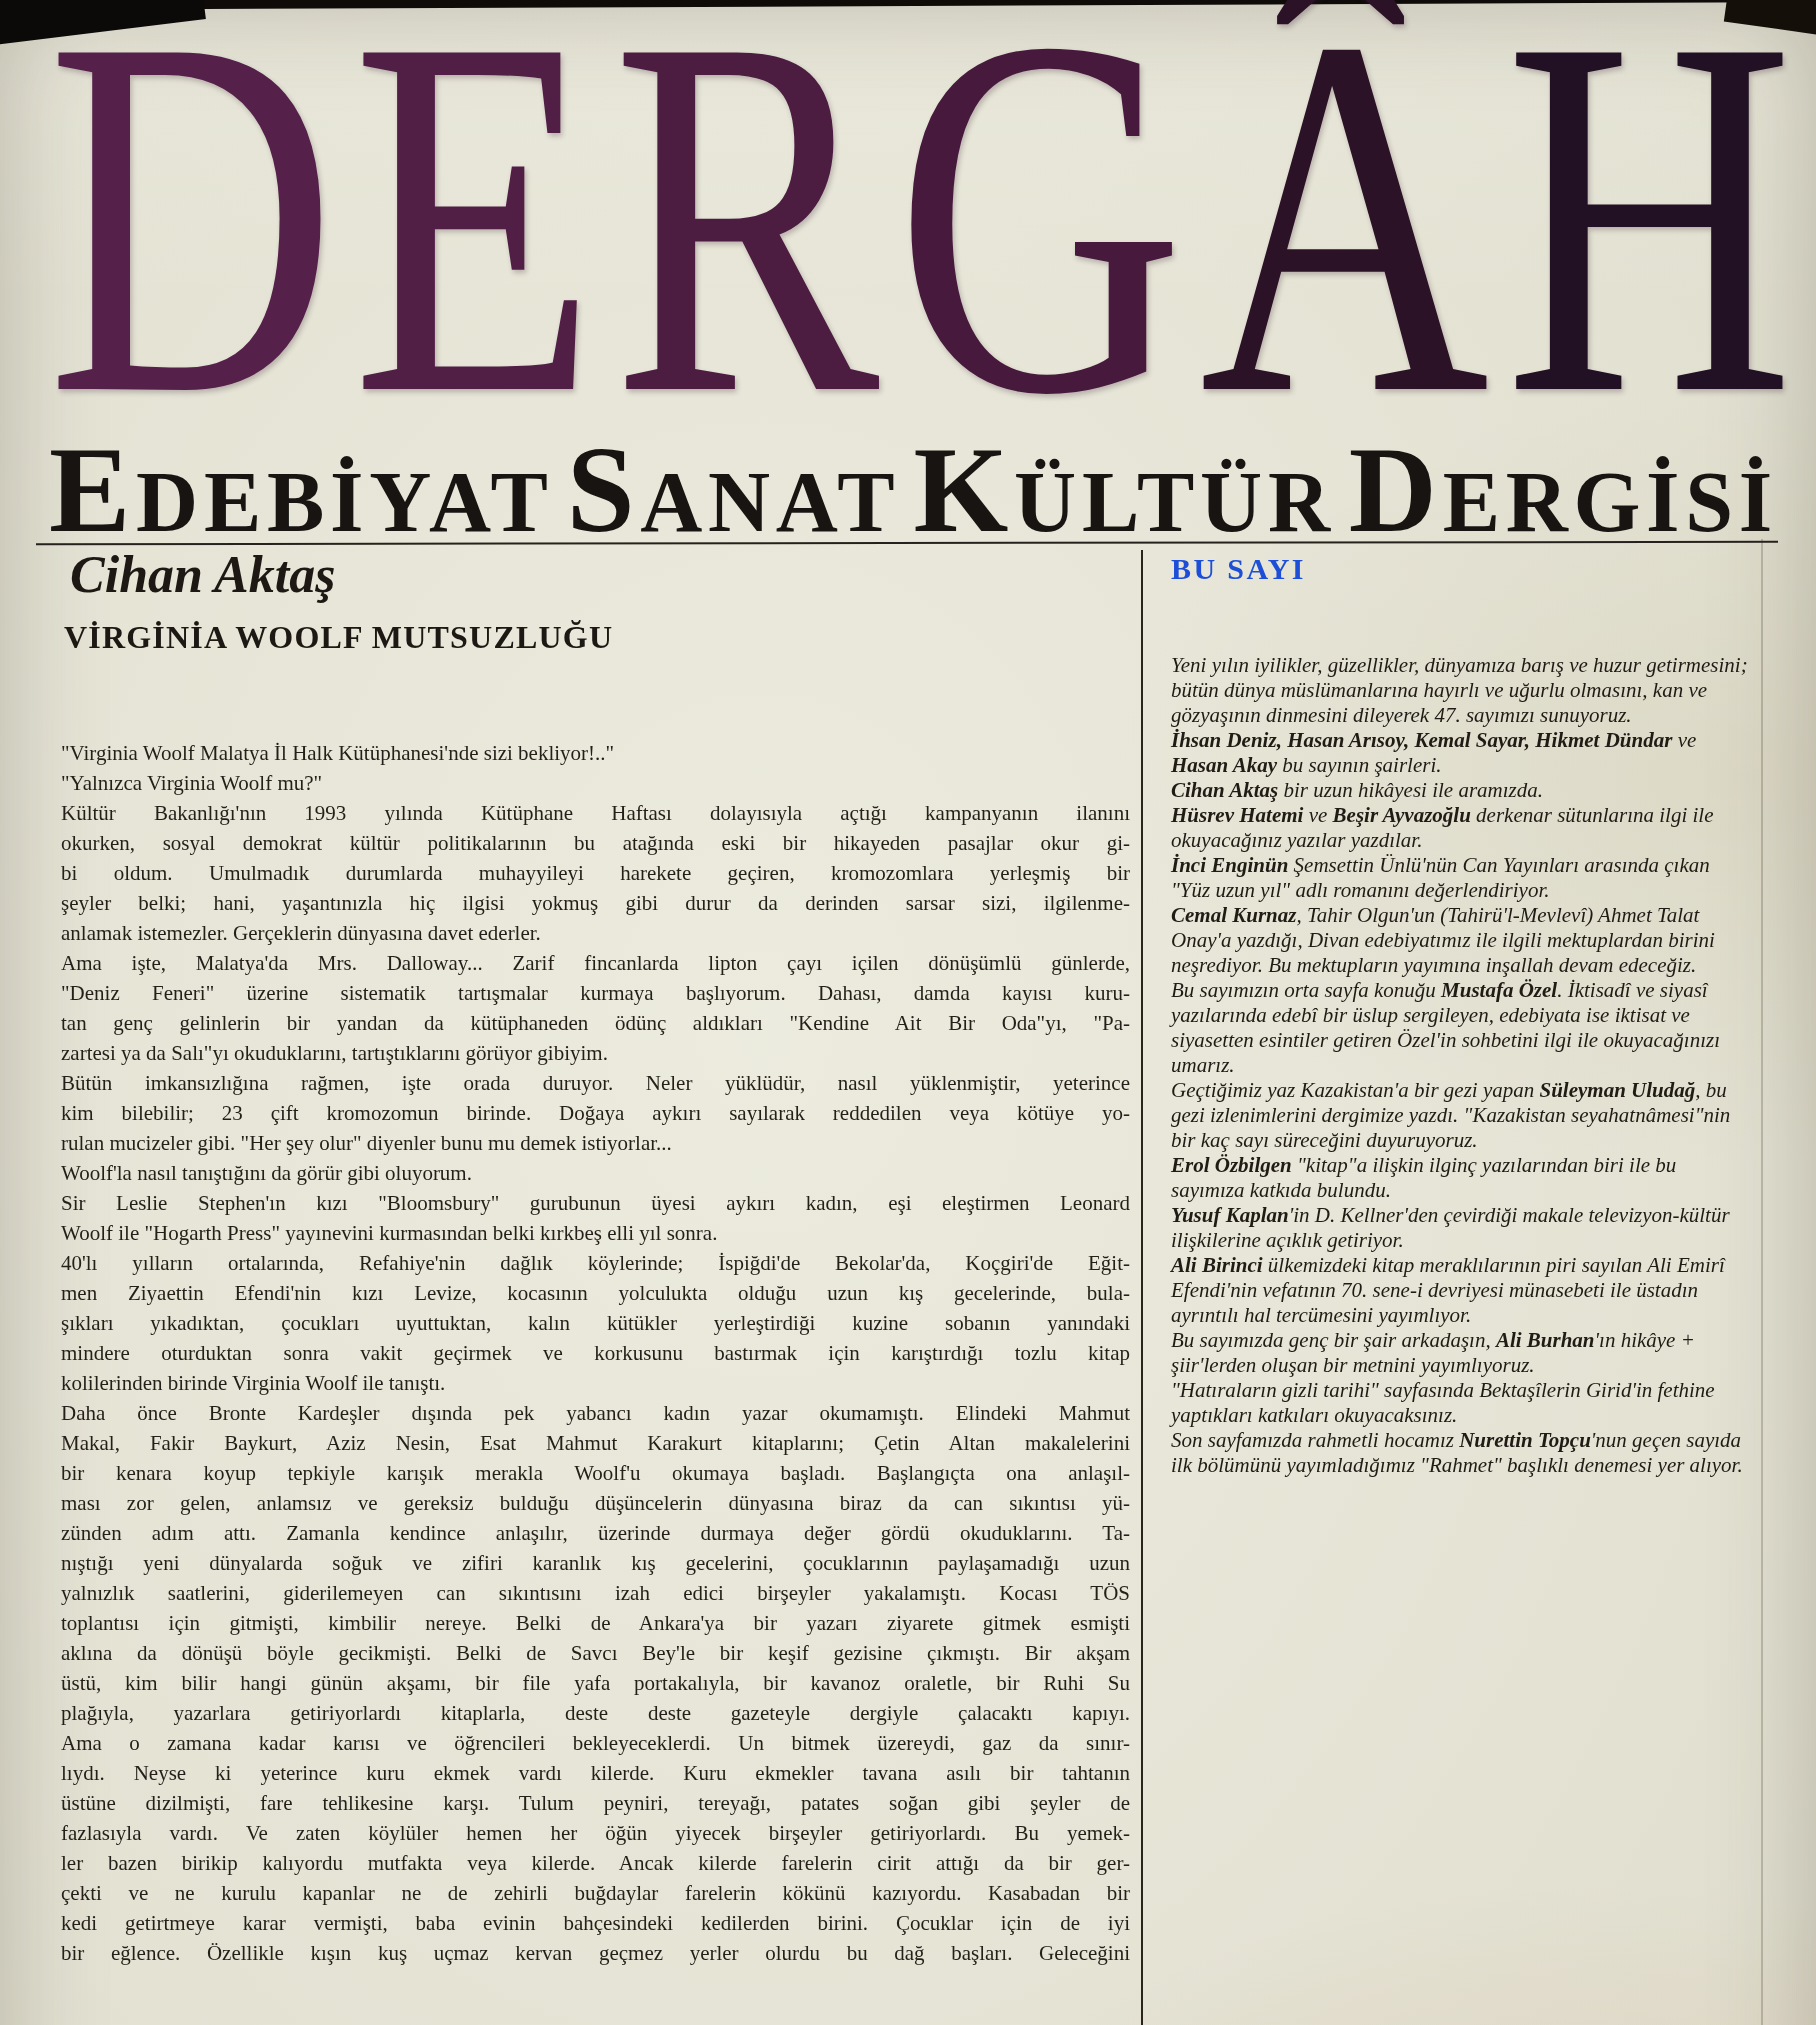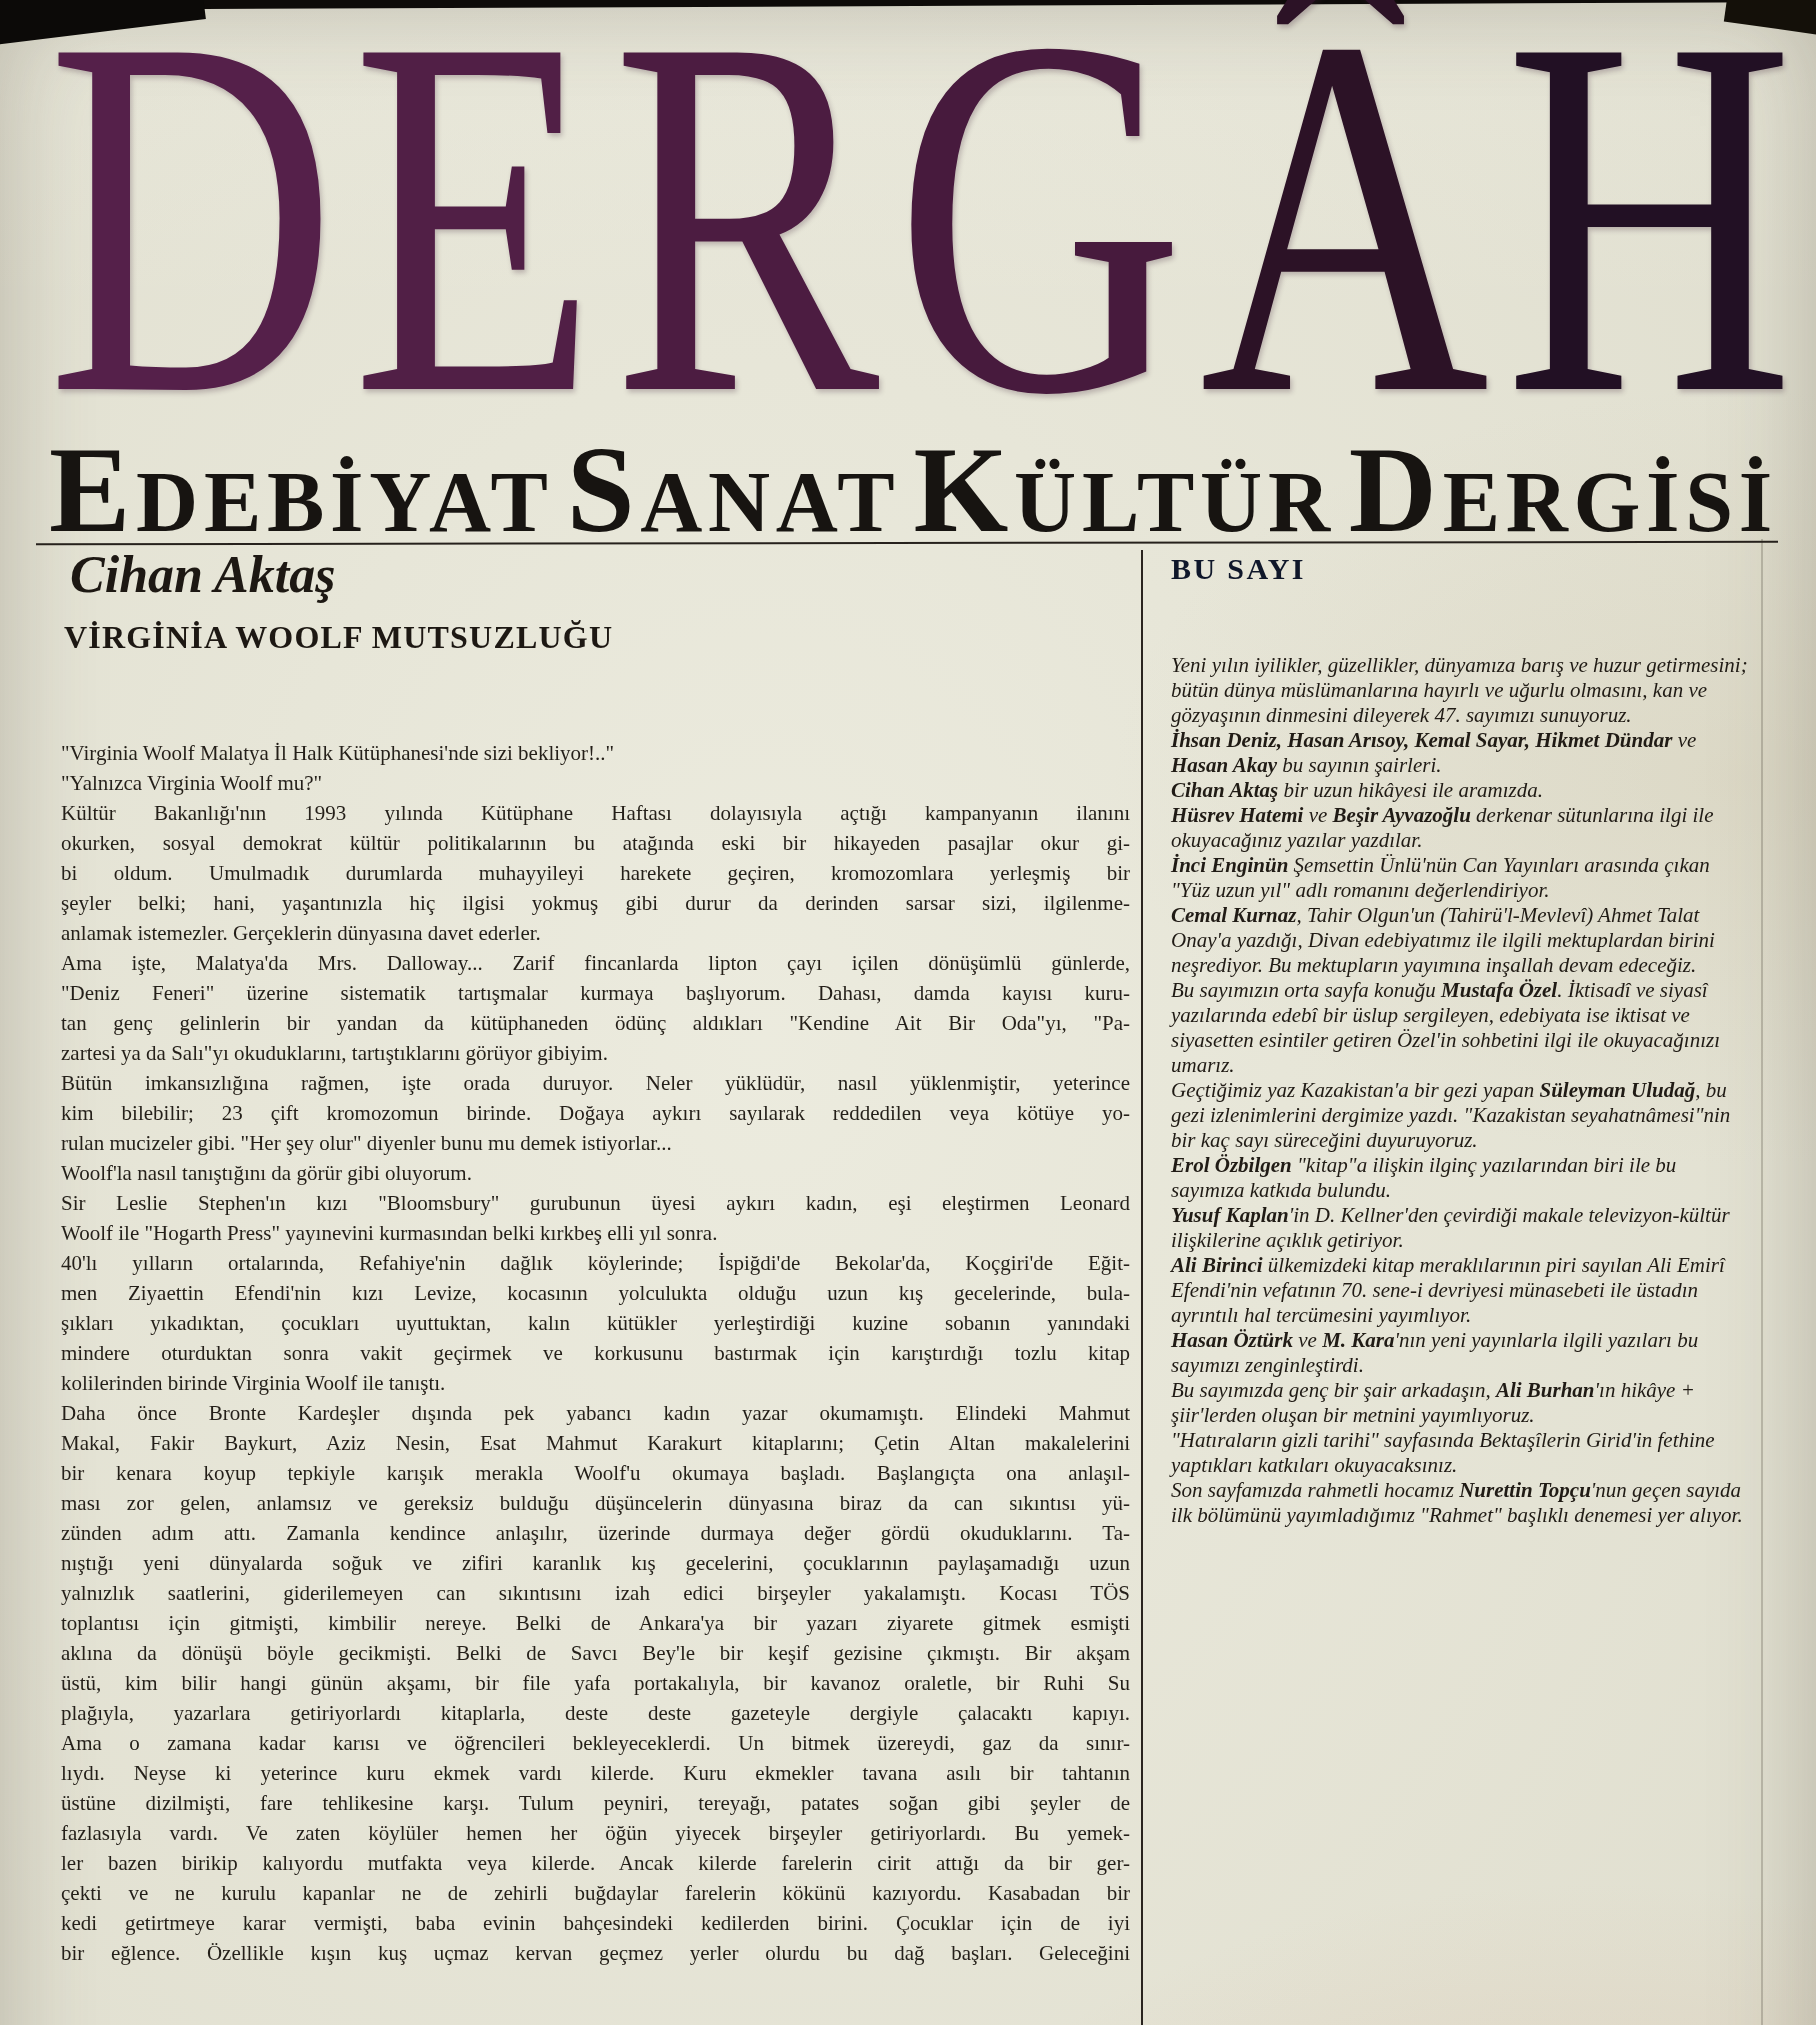--- a/index.html
+++ b/index.html
@@ -43,21 +43,21 @@
   .col-divider{left:1141px;top:550px;width:2.4px;height:1592px;background:#2a241f;}
 
   
   .byline{left:70px;top:546px;font-size:52px;line-height:1.1;font-style:italic;font-weight:600;color:#1d1813;}
   .article-title{left:64px;top:619px;font-size:32px;letter-spacing:1.2px;font-weight:600;color:#1d1813;}
   .article-body{left:61px;top:738px;width:1069px;font-size:21px;line-height:30px;color:#241f19;}
   .article-body .line{text-align:justify;text-align-last:justify;white-space:normal;height:30px;overflow:visible;}
   .article-body .line.no-just{text-align:left;text-align-last:left;}
 
   
-  .busayi-heading{left:1171px;top:552px;font-size:30px;font-weight:700;letter-spacing:2.4px;color:#0f172a;}
+  .busayi-heading{left:1171px;top:552px;font-size:30px;font-weight:700;letter-spacing:2.4px;color:#1d4ed8;}
   .busayi-body{left:1171px;top:653px;width:579px;font-size:21px;line-height:25px;font-style:italic;color:#201b15;}
   .bs-par{margin:0;padding:0;text-align:left;}
   .bs-bold{font-weight:700;}
 </style>
 </head>
 <body>
 
 <div class="abs top-edge"></div>
 <div class="abs corner-tl"></div>
 <div class="abs corner-tr"></div>
@@ -145,18 +145,17 @@
     <p class="bs-par"><span class="bs-bold">İhsan Deniz, Hasan Arısoy, Kemal Sayar, Hikmet Dündar</span><span> ve </span><span class="bs-bold">Hasan Akay</span><span> bu sayının şairleri.</span></p>
     <p class="bs-par"><span class="bs-bold">Cihan Aktaş</span><span> bir uzun hikâyesi ile aramızda.</span></p>
     <p class="bs-par"><span class="bs-bold">Hüsrev Hatemi</span><span> ve </span><span class="bs-bold">Beşir Ayvazoğlu</span><span> derkenar sütunlarına ilgi ile okuyacağınız yazılar yazdılar.</span></p>
     <p class="bs-par"><span class="bs-bold">İnci Enginün</span><span> Şemsettin Ünlü'nün Can Yayınları arasında çıkan "Yüz uzun yıl" adlı romanını değerlendiriyor.</span></p>
     <p class="bs-par"><span class="bs-bold">Cemal Kurnaz</span><span>, Tahir Olgun'un (Tahirü'l-Mevlevî) Ahmet Talat Onay'a yazdığı, Divan edebiyatımız ile ilgili mektuplardan birini neşrediyor. Bu mektupların yayımına inşallah devam edeceğiz.</span></p>
     <p class="bs-par"><span>Bu sayımızın orta sayfa konuğu </span><span class="bs-bold">Mustafa Özel</span><span>. İktisadî ve siyasî yazılarında edebî bir üslup sergileyen, edebiyata ise iktisat ve siyasetten esintiler getiren Özel'in sohbetini ilgi ile okuyacağınızı umarız.</span></p>
     <p class="bs-par"><span>Geçtiğimiz yaz Kazakistan'a bir gezi yapan </span><span class="bs-bold">Süleyman Uludağ</span><span>, bu gezi izlenimlerini dergimize yazdı. "Kazakistan seyahatnâmesi"nin bir kaç sayı süreceğini duyuruyoruz.</span></p>
     <p class="bs-par"><span class="bs-bold">Erol Özbilgen</span><span> "kitap"a ilişkin ilginç yazılarından biri ile bu sayımıza katkıda bulundu.</span></p>
     <p class="bs-par"><span class="bs-bold">Yusuf Kaplan</span><span>'in D. Kellner'den çevirdiği makale televizyon-kültür ilişkilerine açıklık getiriyor.</span></p>
     <p class="bs-par"><span class="bs-bold">Ali Birinci</span><span> ülkemizdeki kitap meraklılarının piri sayılan Ali Emirî Efendi'nin vefatının 70. sene-i devriyesi münasebeti ile üstadın ayrıntılı hal tercümesini yayımlıyor.</span></p>
-    <p class="bs-par"><span class="bs-bold">Hasan Öztürk</span><span> ve </span><span class="bs-bold">M. Kara</span><span>'nın yeni yayınlarla ilgili yazıları bu sayımızı zenginleştirdi.</span></p>
     <p class="bs-par"><span>Bu sayımızda genç bir şair arkadaşın, </span><span class="bs-bold">Ali Burhan</span><span>'ın  hikâye + şiir'lerden oluşan bir metnini yayımlıyoruz.</span></p>
     <p class="bs-par"><span>"Hatıraların gizli tarihi" sayfasında Bektaşîlerin Girid'in fethine yaptıkları katkıları okuyacaksınız.</span></p>
     <p class="bs-par"><span>Son sayfamızda rahmetli hocamız </span><span class="bs-bold">Nurettin Topçu</span><span>'nun geçen sayıda ilk bölümünü yayımladığımız "Rahmet" başlıklı denemesi yer alıyor.</span></p>
   </div>
 
 
 </body></html>

